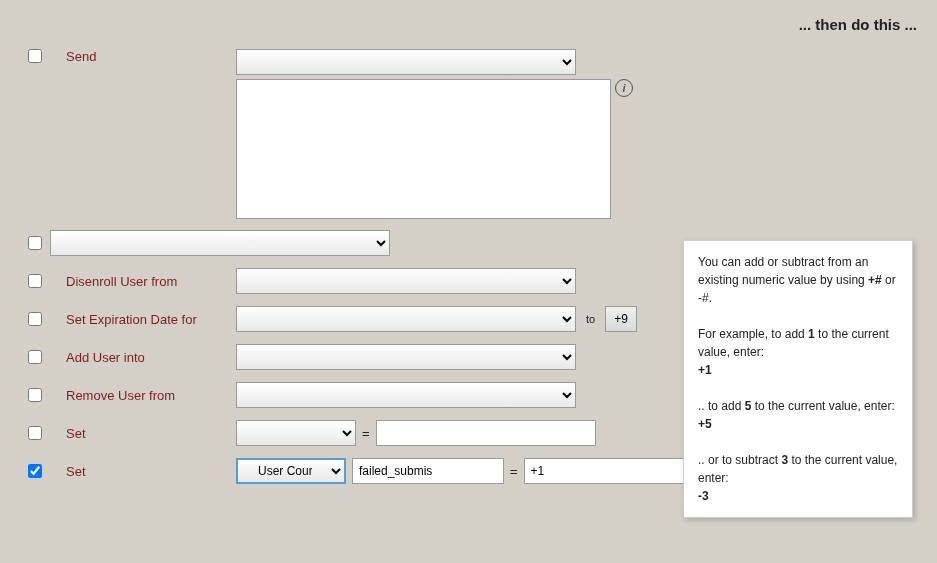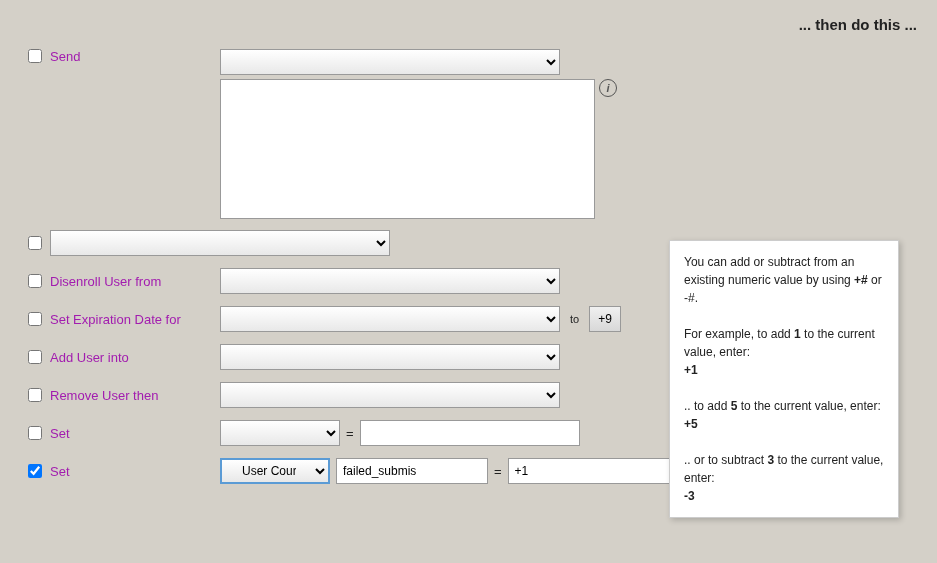--- a/index.html
+++ b/index.html
@@ -35,22 +35,23 @@
       align-items: center;
       justify-content: center;
     }
     input[type="checkbox"] {
       width: 14px;
       height: 14px;
       cursor: pointer;
     }
     .label-cell {
       width: 170px;
-      color: #a21caf;
+      color: #7f1d1d;
       font-size: 13px;
+      margin-left: 16px;
     }
     .control-cell {
       display: flex;
       align-items: center;
       gap: 6px;
       flex: 1;
     }
     select.dropdown {
       width: 340px;
       height: 26px;
@@ -115,21 +116,21 @@
       font-style: italic;
       font-weight: bold;
       color: #555;
       cursor: pointer;
       margin-left: 4px;
       background: transparent;
       flex-shrink: 0;
     }
     .tooltip-box {
       position: absolute;
-      right: 38px;
+      right: 24px;
       top: 240px;
       width: 230px;
       background: #fff;
       border: 1px solid #ccc;
       padding: 12px 14px;
       font-size: 12px;
       line-height: 1.5;
       color: #222;
       box-shadow: 2px 2px 6px rgba(0,0,0,0.2);
       z-index: 10;
@@ -239,21 +240,21 @@
       <select class="dropdown">
         <option value=""></option>
       </select>
     </div>
   </div>
 
   <div class="row">
     <div class="checkbox-cell">
       <input type="checkbox" style="">
     </div>
-    <div class="label-cell">Remove User then</div>
+    <div class="label-cell">Remove User from</div>
     <div class="control-cell">
       <select class="dropdown">
         <option value=""></option>
       </select>
     </div>
   </div>
 
   <div class="row">
     <div class="checkbox-cell">
       <input type="checkbox" style="">

